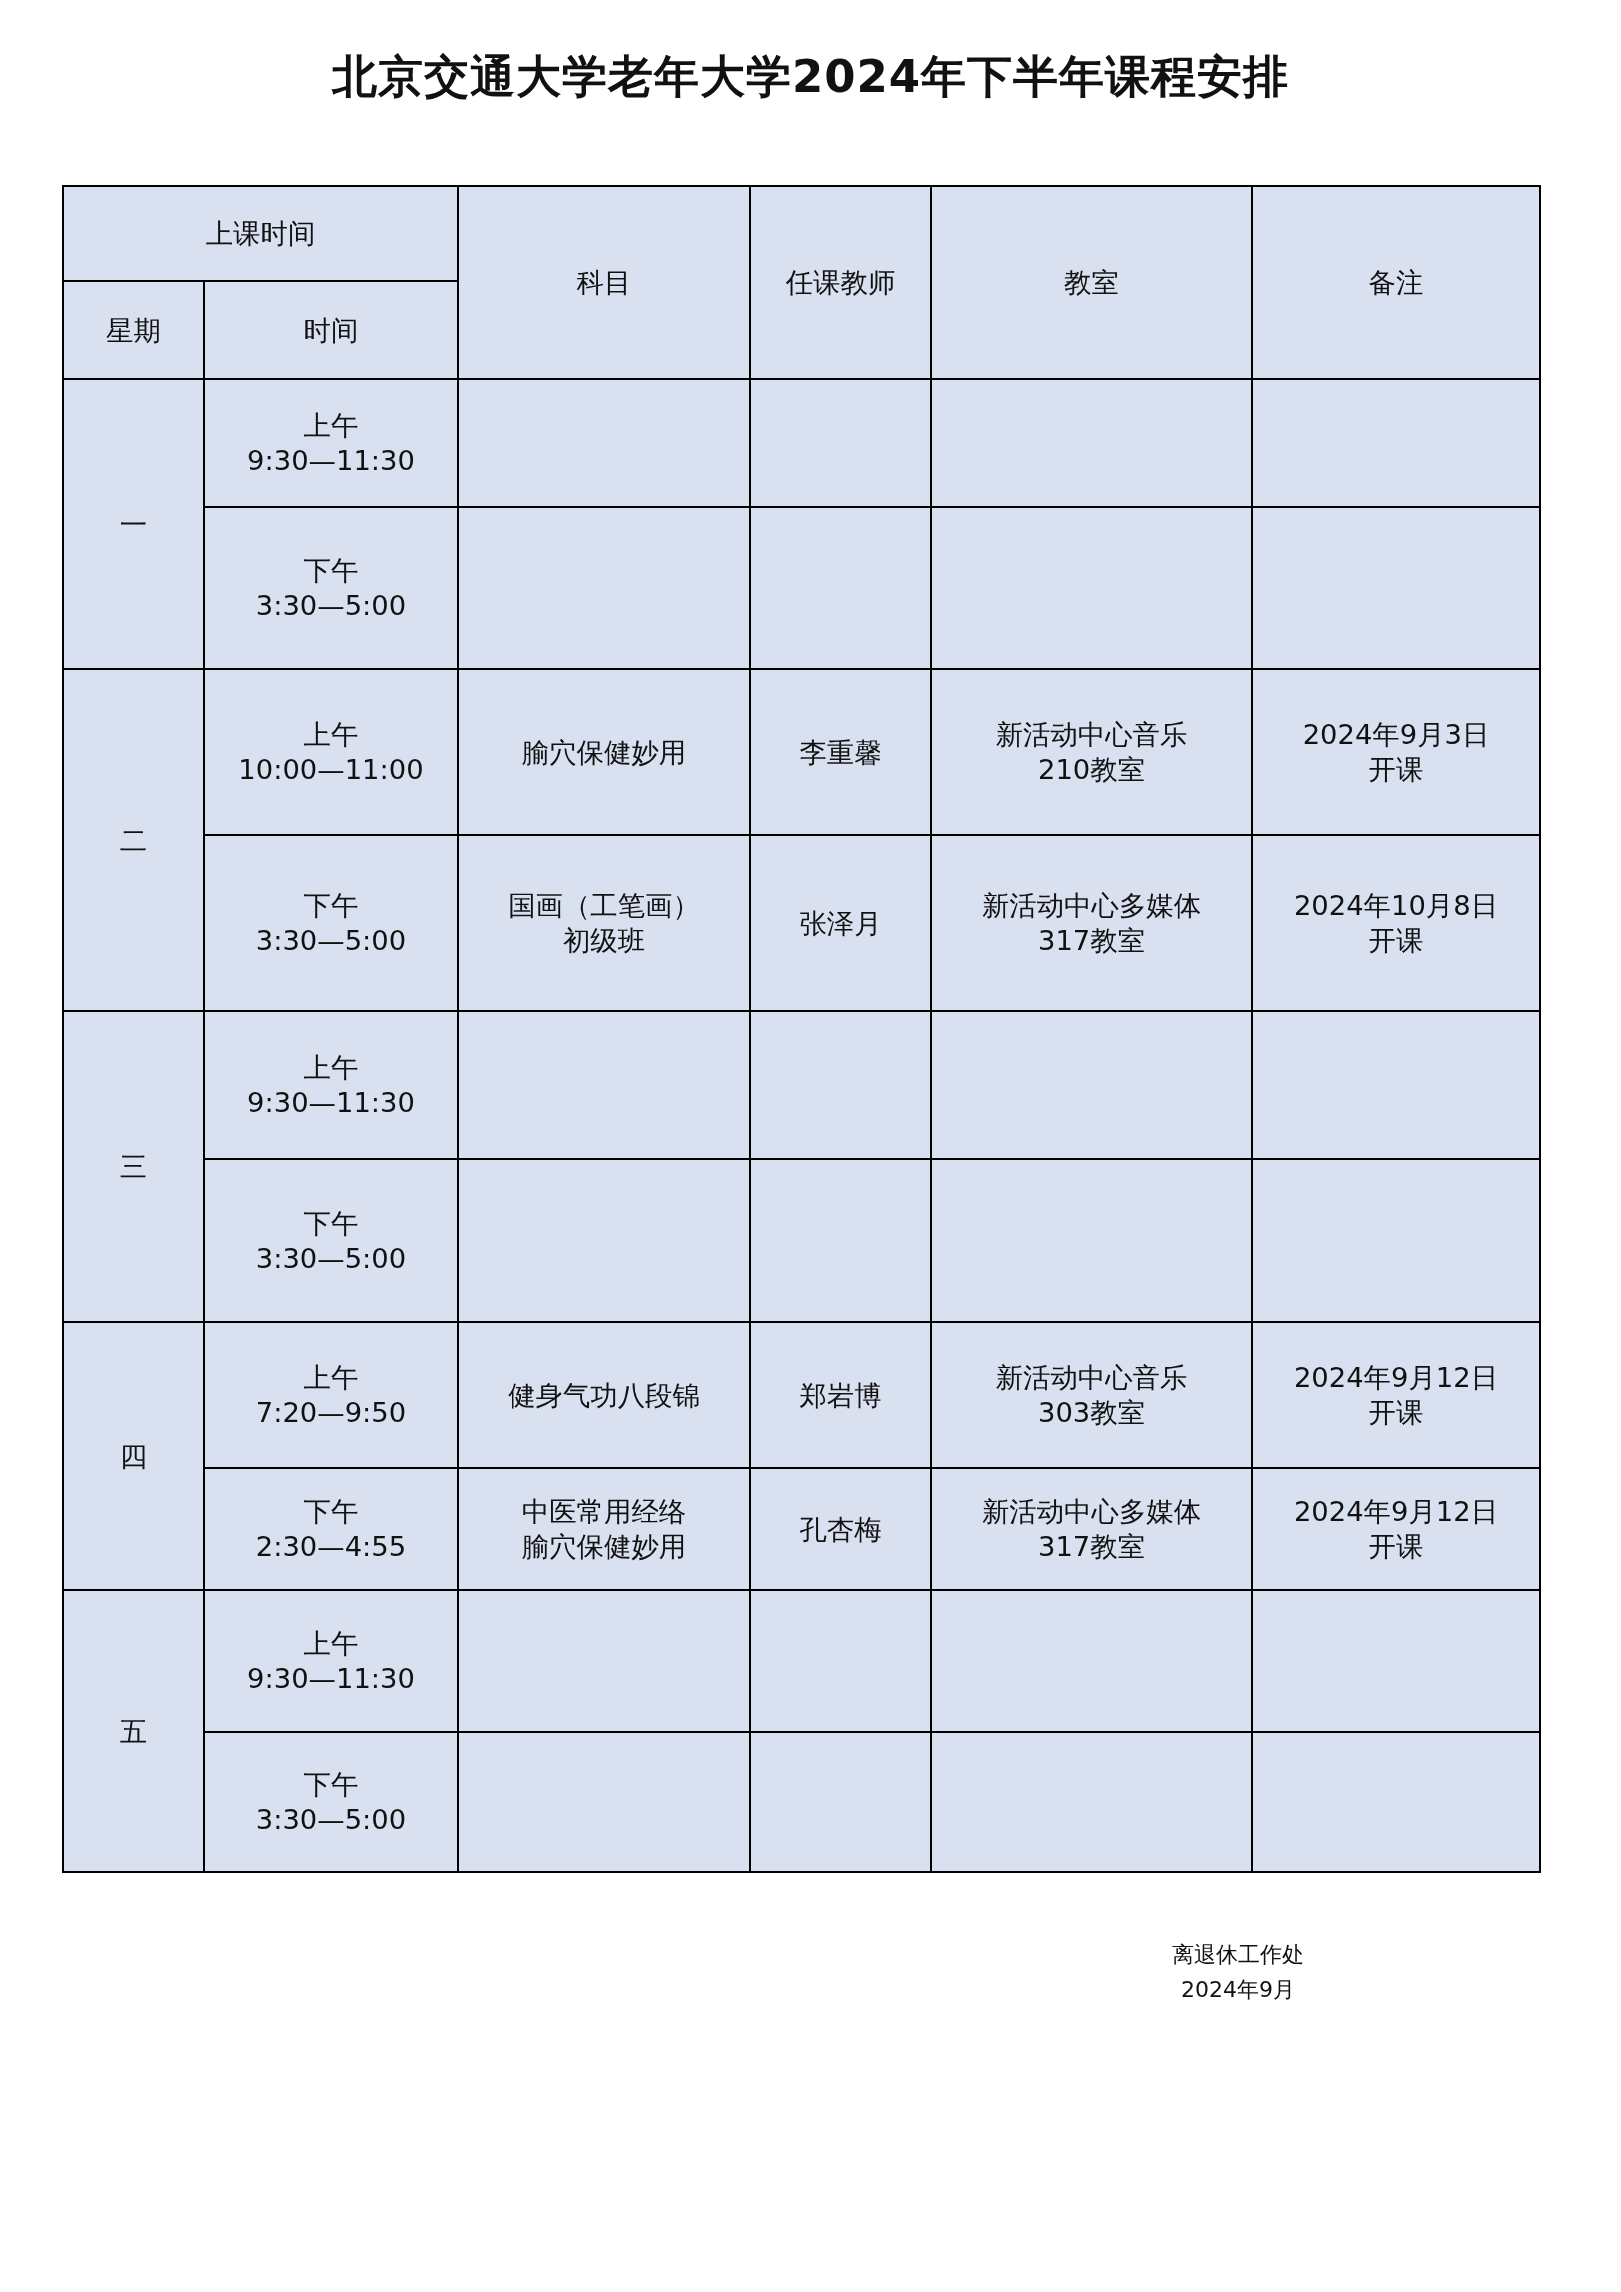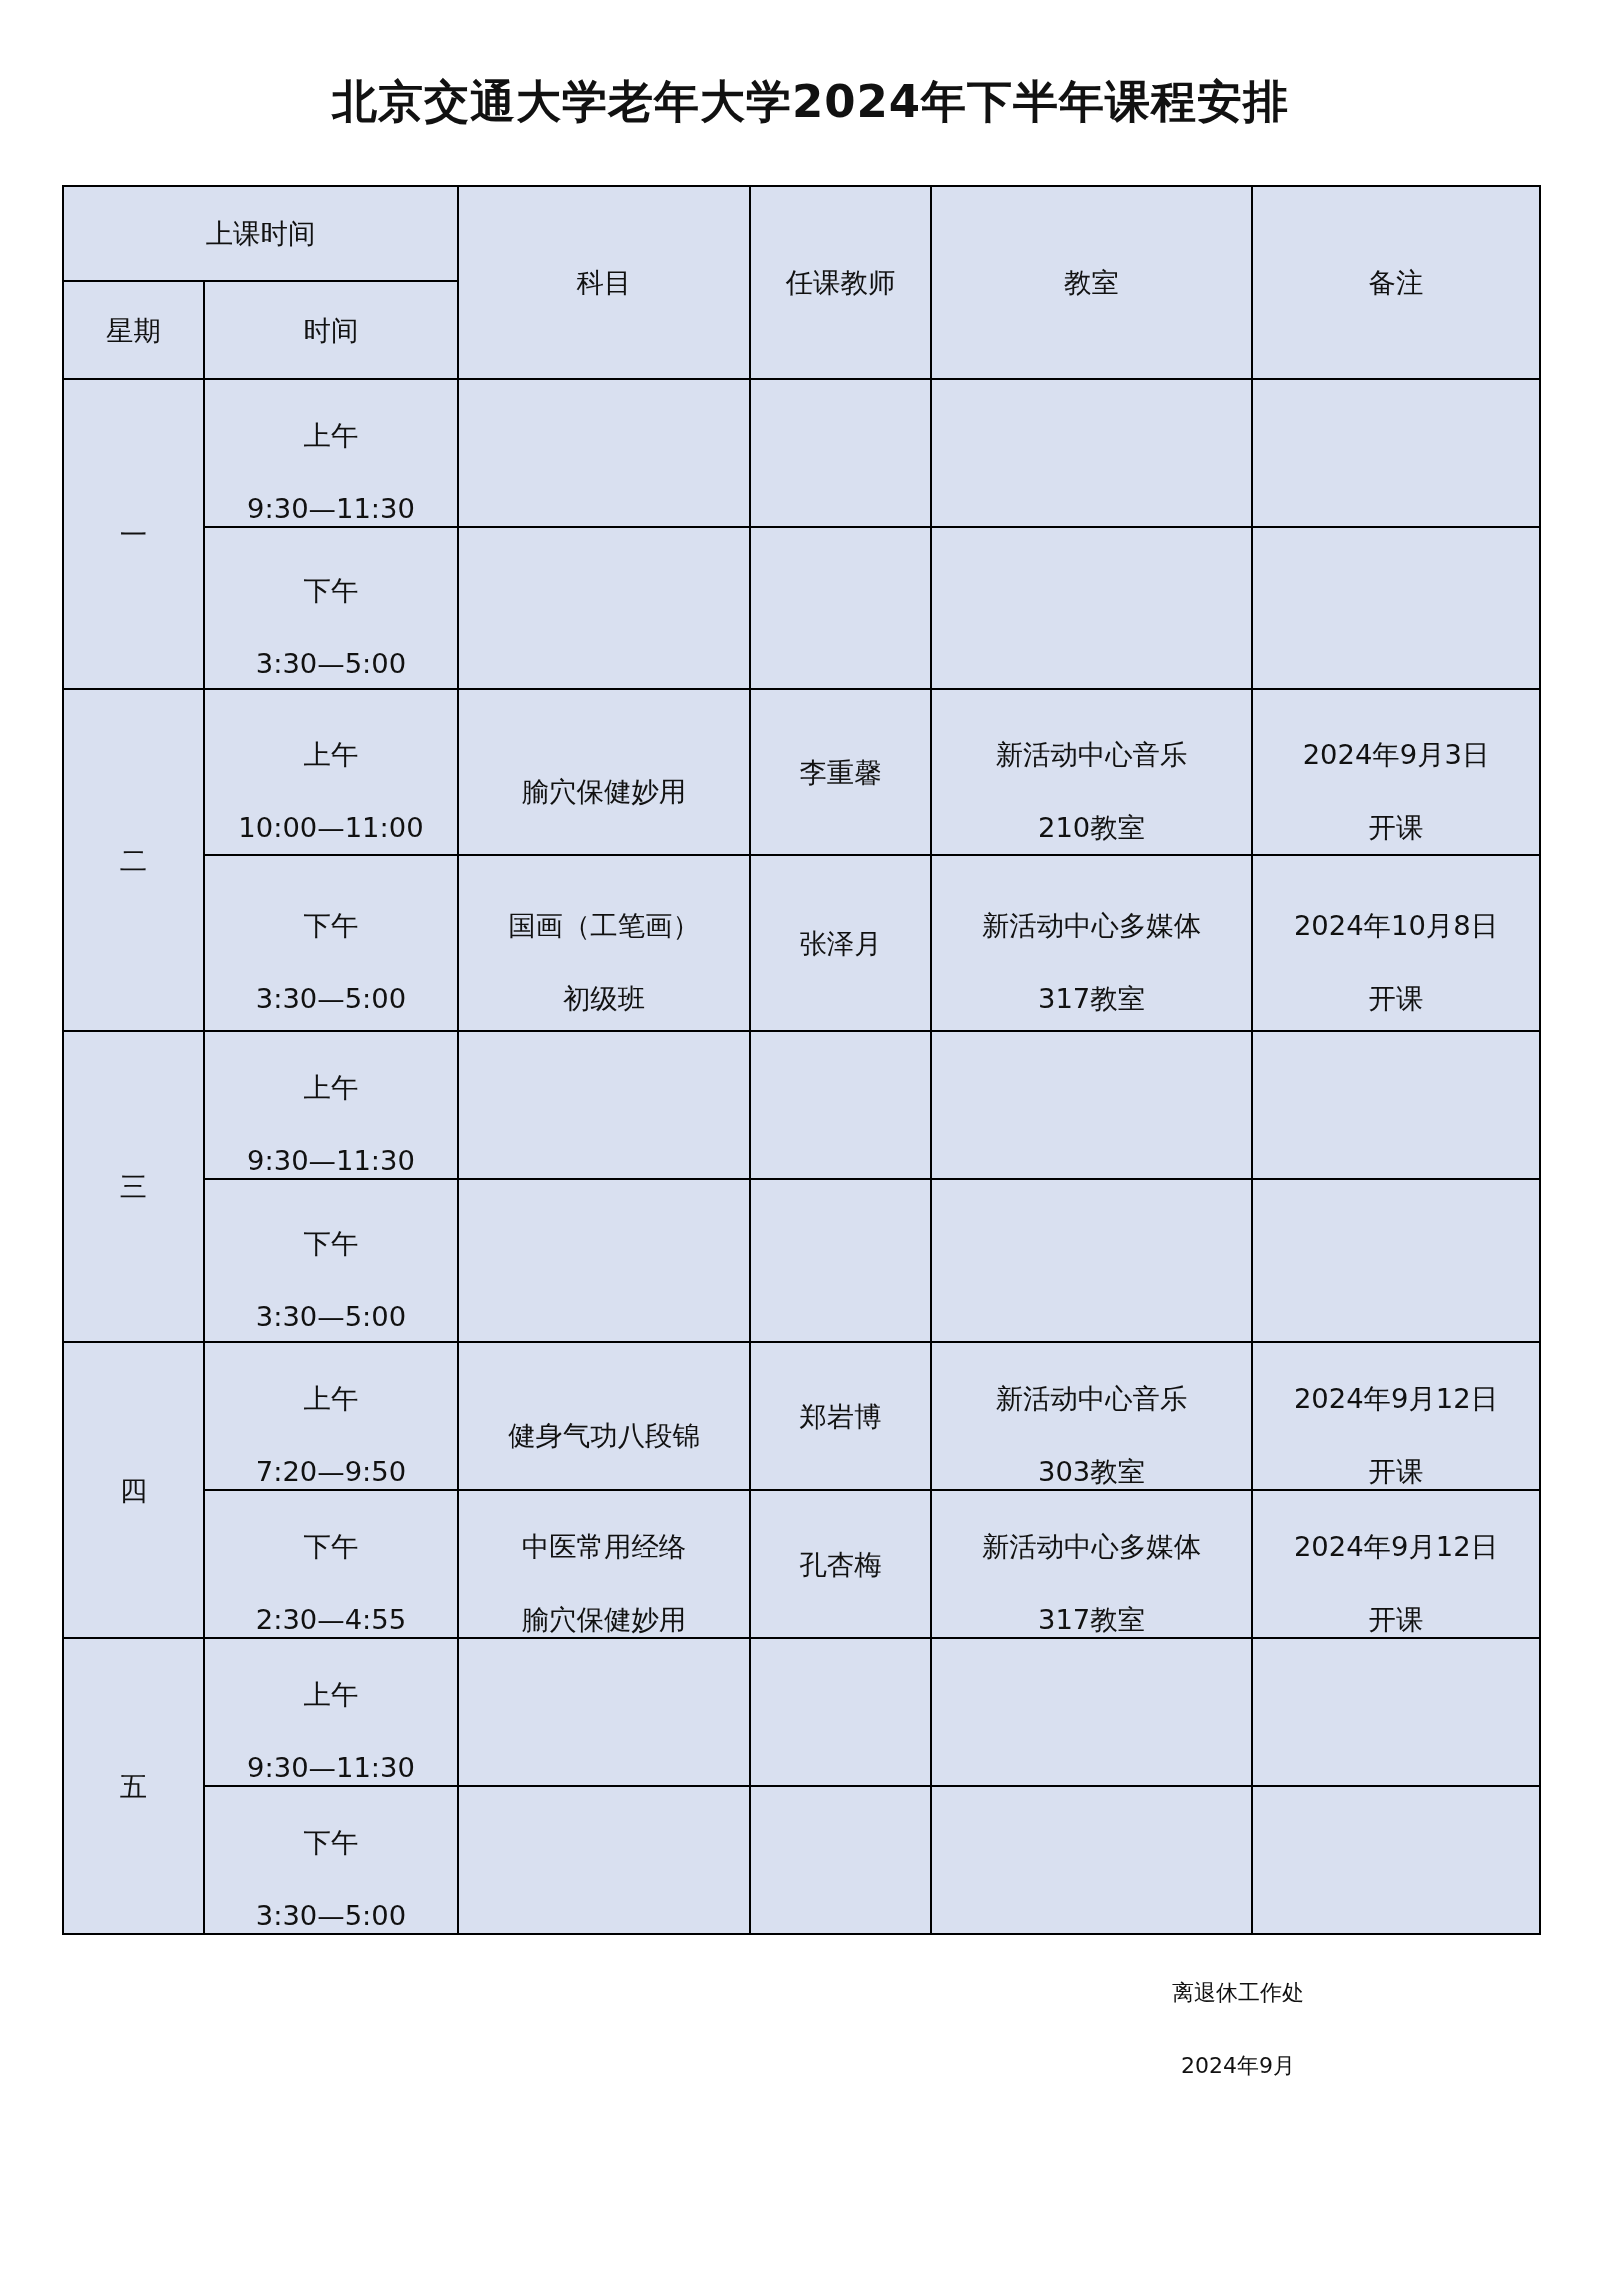--- a/index.html
+++ b/index.html
@@ -1,21 +1,21 @@
 <!DOCTYPE html>
 <html><head>
 <meta charset="utf-8">
 <style>
   html,body{margin:0;padding:0;background:#fff;}
   body{width:1621px;height:2293px;position:relative;overflow:hidden;font-family:"DejaVu Sans","Liberation Sans",sans-serif;color:#111;}
-  .title{position:absolute;left:0;width:1621px;top:72px;text-align:center;font-size:45px;font-weight:bold;letter-spacing:1px;}
+  .title{position:absolute;left:0;width:1621px;top:47px;text-align:center;font-size:45px;font-weight:bold;letter-spacing:1px;}
   table{position:absolute;left:62px;top:185px;border-collapse:collapse;background:#D9E0F0;table-layout:fixed;width:1478px;height:1686px;padding-left:44px;}
   td{border:2.9px solid #000;text-align:center;vertical-align:middle;font-size:27.4px;line-height:35px;padding:0;}
   .footer{position:absolute;left:1140px;width:196px;top:1937px;text-align:center;font-size:22px;line-height:35px;}
-  .cell-line{display:block;margin-top:38px;}
+  .cell-line{display:block;}
 </style>
 </head>
 <body>
 
 <div class="title">北京交通大学老年大学2024年下半年课程安排</div>
 
 <table>
   <colgroup>
     <col style="width:141px">
       <col style="width:254px">

